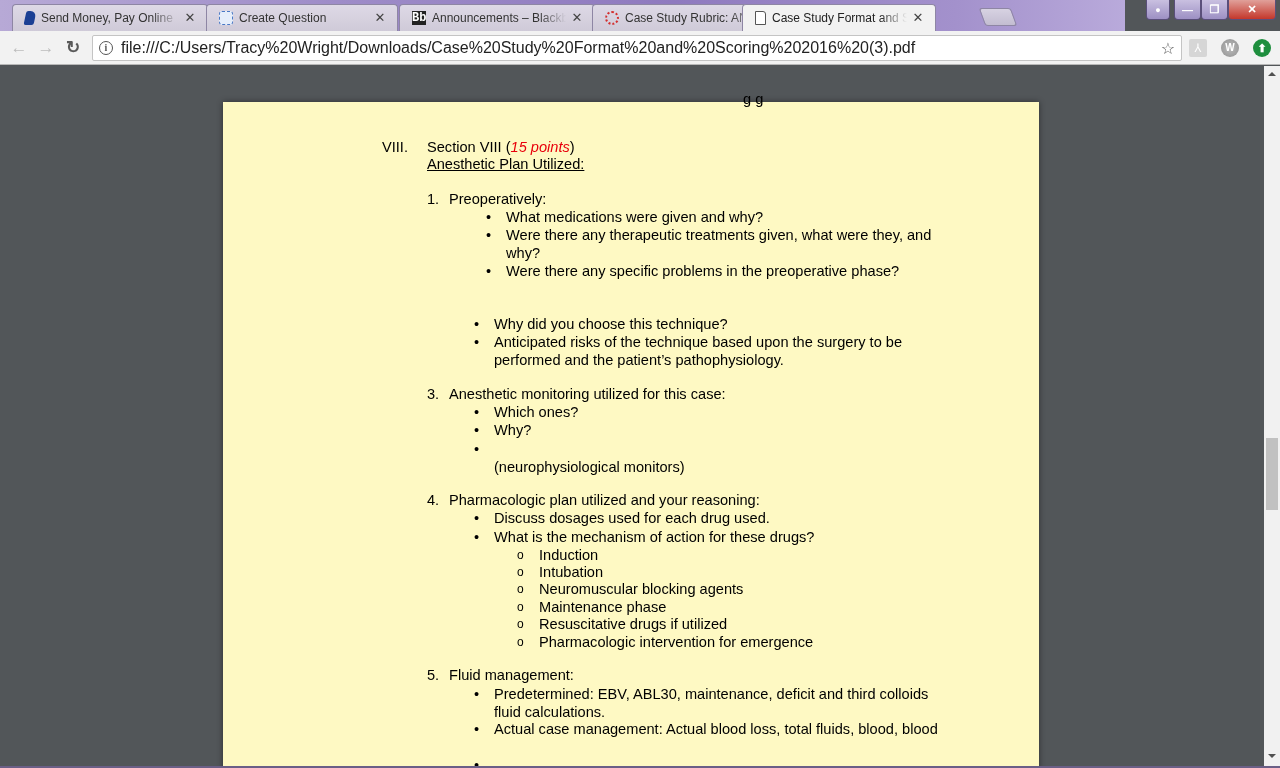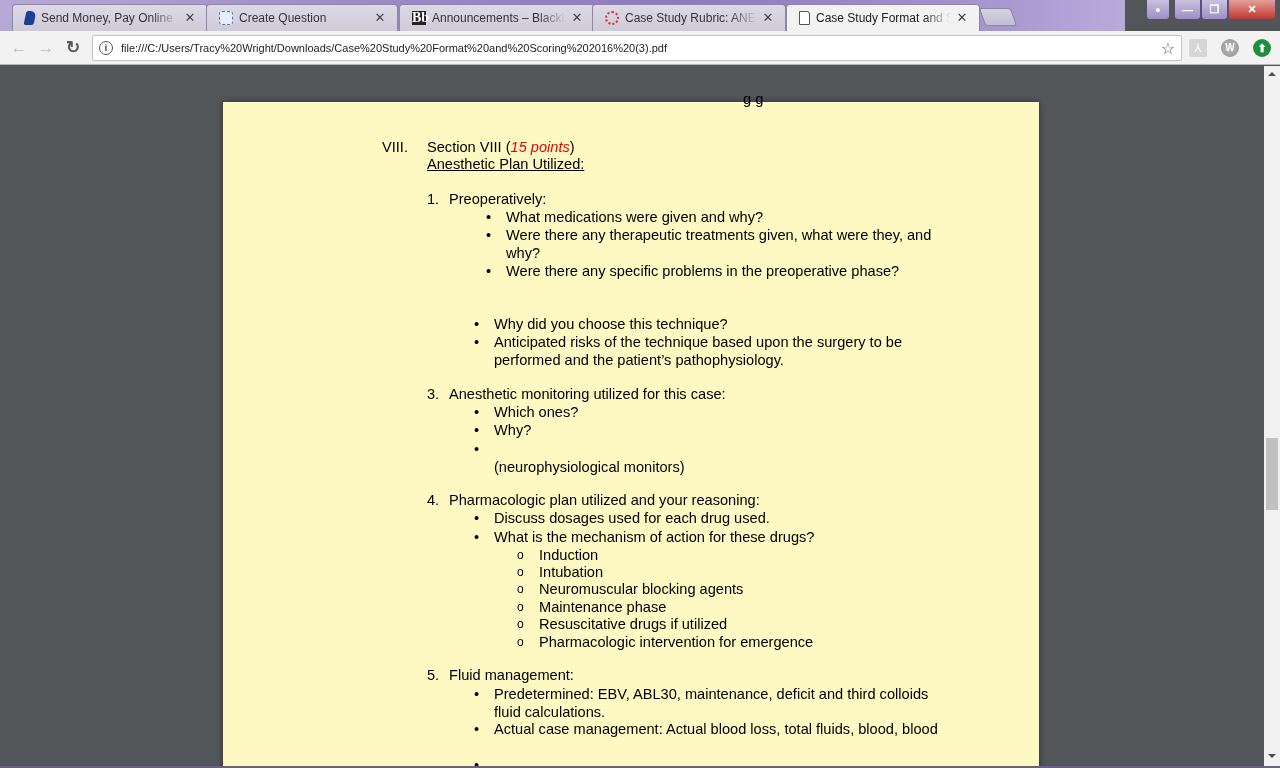--- a/index.html
+++ b/index.html
@@ -22,21 +22,21 @@
     transform-origin: bottom;
   }
   .tab.active { background: #f2f2f2; color: #222; z-index: 5; }
   .tab .tab-title { flex: 1; overflow: hidden; text-overflow: clip; margin-left: 6px;
     -webkit-mask-image: linear-gradient(90deg, #000 80%, transparent 100%);
     mask-image: linear-gradient(90deg, #000 80%, transparent 100%); }
   .tab .tab-close { width: 14px; height: 14px; font-size: 13px; line-height: 14px; text-align: center; color: #444; margin-left: 4px; }
   .fav { width: 14px; height: 14px; flex: none; display: inline-block; }
   .fav-paypal { background: #1b3f94; border-radius: 2px 6px 2px 2px; transform: skewX(-12deg); width: 10px; }
   .fav-create { border: 1px dashed #4a79c6; border-radius: 3px; background: #e6eefb; }
-  .fav-bb { background: #222; color: #fff; font-size: 14px; font-weight: bold; line-height: 14px; text-align: left; font-family: Liberation Serif, serif; }
+  .fav-bb { background: #222; color: #fff; font-size: 12px; font-weight: bold; line-height: 14px; text-align: left; font-family: Liberation Mono, monospace; }
   .fav-ring { border: 2px dotted #d32f2f; border-radius: 50%; }
   .fav-doc { border: 1px solid #555; background: #fff; width: 11px; height: 14px; border-radius: 0 3px 0 0; }
   .newtab-btn {
     position: absolute; left: 982px; top: 8px; width: 32px; height: 18px;
     background: linear-gradient(#d7d2e2, #c3bdd1); border: 1px solid #8e86a4; border-radius: 3px;
     transform: skewX(20deg);
   }
   .winctl { position: absolute; top: 0; height: 20px; border: 1px solid #5a4f7a; border-top: none; border-radius: 0 0 4px 4px;
     display: flex; align-items: center; justify-content: center; color: #fff; font-size: 11px; font-weight: bold; }
   .win-user { left: 1146px; width: 24px; background: linear-gradient(#c9c0e0, #9d90c4); }
@@ -50,21 +50,21 @@
     background: #f2f2f2; border-bottom: 1px solid #b8b8b8;
   }
   .navbtn { position: absolute; top: 6px; width: 22px; height: 22px; font-size: 17px; line-height: 22px; text-align: center; color: #bdbdbd; }
   .navbtn.reload { color: #5a5a5a; font-size: 17px; font-weight: bold; }
   .omnibox {
     position: absolute; left: 92px; top: 4px; width: 1090px; height: 26px;
     background: #fff; border: 1px solid #c4c4c4; border-radius: 2px;
     display: flex; align-items: center; padding: 0 6px;
   }
   .info-icon { width: 14px; height: 14px; border: 1.3px solid #555; border-radius: 50%; font-size: 10px; line-height: 11px; text-align: center; color: #555; font-weight: bold; font-family: "Liberation Serif", serif; flex: none; }
-  .url { margin-left: 8px; font-size: 11px; color: #222; flex: 1; white-space: nowrap; overflow: hidden; }
+  .url { margin-left: 8px; font-size: 16px; color: #222; flex: 1; white-space: nowrap; overflow: hidden; }
   .star { font-size: 16px; color: #555; }
   .ext { position: absolute; top: 8px; width: 18px; height: 18px; }
   .ext-pdf { left: 1189px; background: #d6d6d6; border-radius: 2px; color: #fff; font-size: 12px; text-align: center; line-height: 18px; }
   .ext-w { left: 1221px; background: radial-gradient(#bdbdbd, #8f8f8f); border-radius: 50%; color: #fff; font-size: 10px; font-weight: bold; text-align: center; line-height: 18px; }
   .ext-up { left: 1253px; background: #1e8e3e; border-radius: 50%; color: #fff; font-size: 11px; font-weight: bold; text-align: center; line-height: 18px; }
 
   
   .viewer { position: absolute; left: 0; top: 66px; width: 1264px; height: 700px; background: #525659; overflow: hidden; }
   .page {
     position: absolute; left: 223px; top: 0; width: 816px; height: 700px; background: #fef9c3;
@@ -109,21 +109,21 @@
   <div class="tab" style="left:399px;width:196px;">
     <span class="fav fav-bb">Bb</span>
     <span class="tab-title">Announcements – Blackb</span>
     <span class="tab-close">✕</span>
   </div>
   <div class="tab" style="left:592px;width:194px;">
     <span class="fav fav-ring"></span>
     <span class="tab-title">Case Study Rubric: ANE-</span>
     <span class="tab-close">✕</span>
   </div>
-  <div class="tab active" style="left:786px;width:194px;">
+  <div class="tab active" style="left:742px;width:194px;">
     <span class="fav fav-doc"></span>
     <span class="tab-title">Case Study Format and S</span>
     <span class="tab-close">✕</span>
   </div>
   <div class="newtab-btn"></div>
 
   <div class="winctl win-user">
     <span style="font-size:9px;">●</span>
   </div>
   <div class="winctl win-min">

